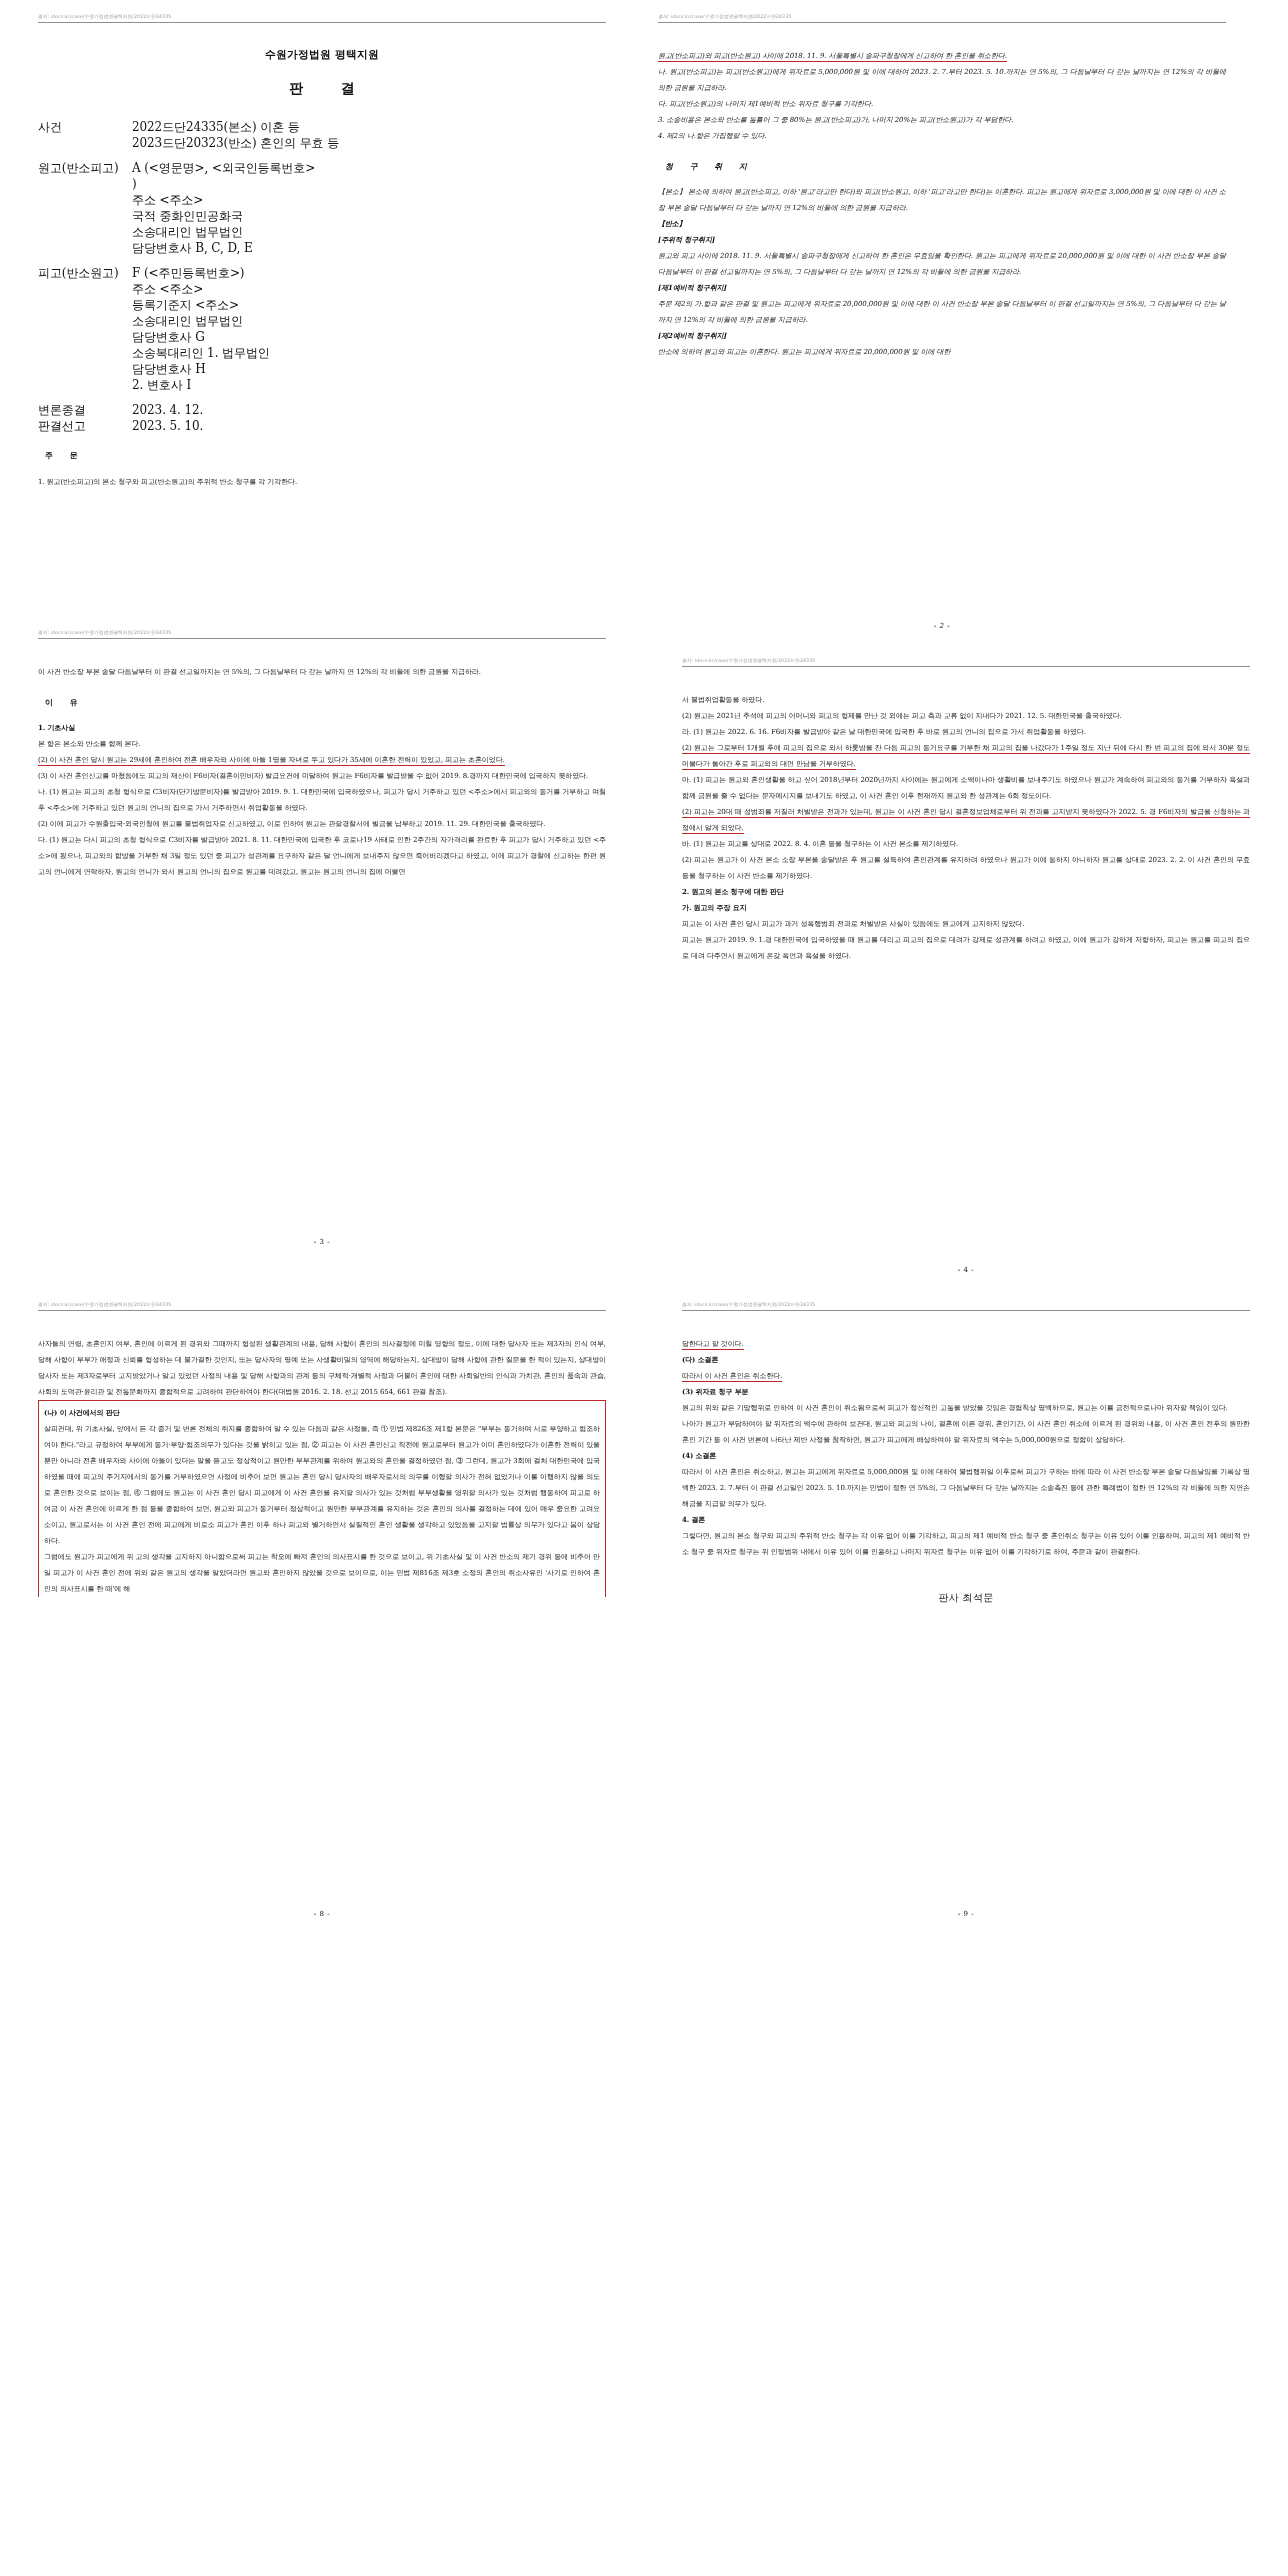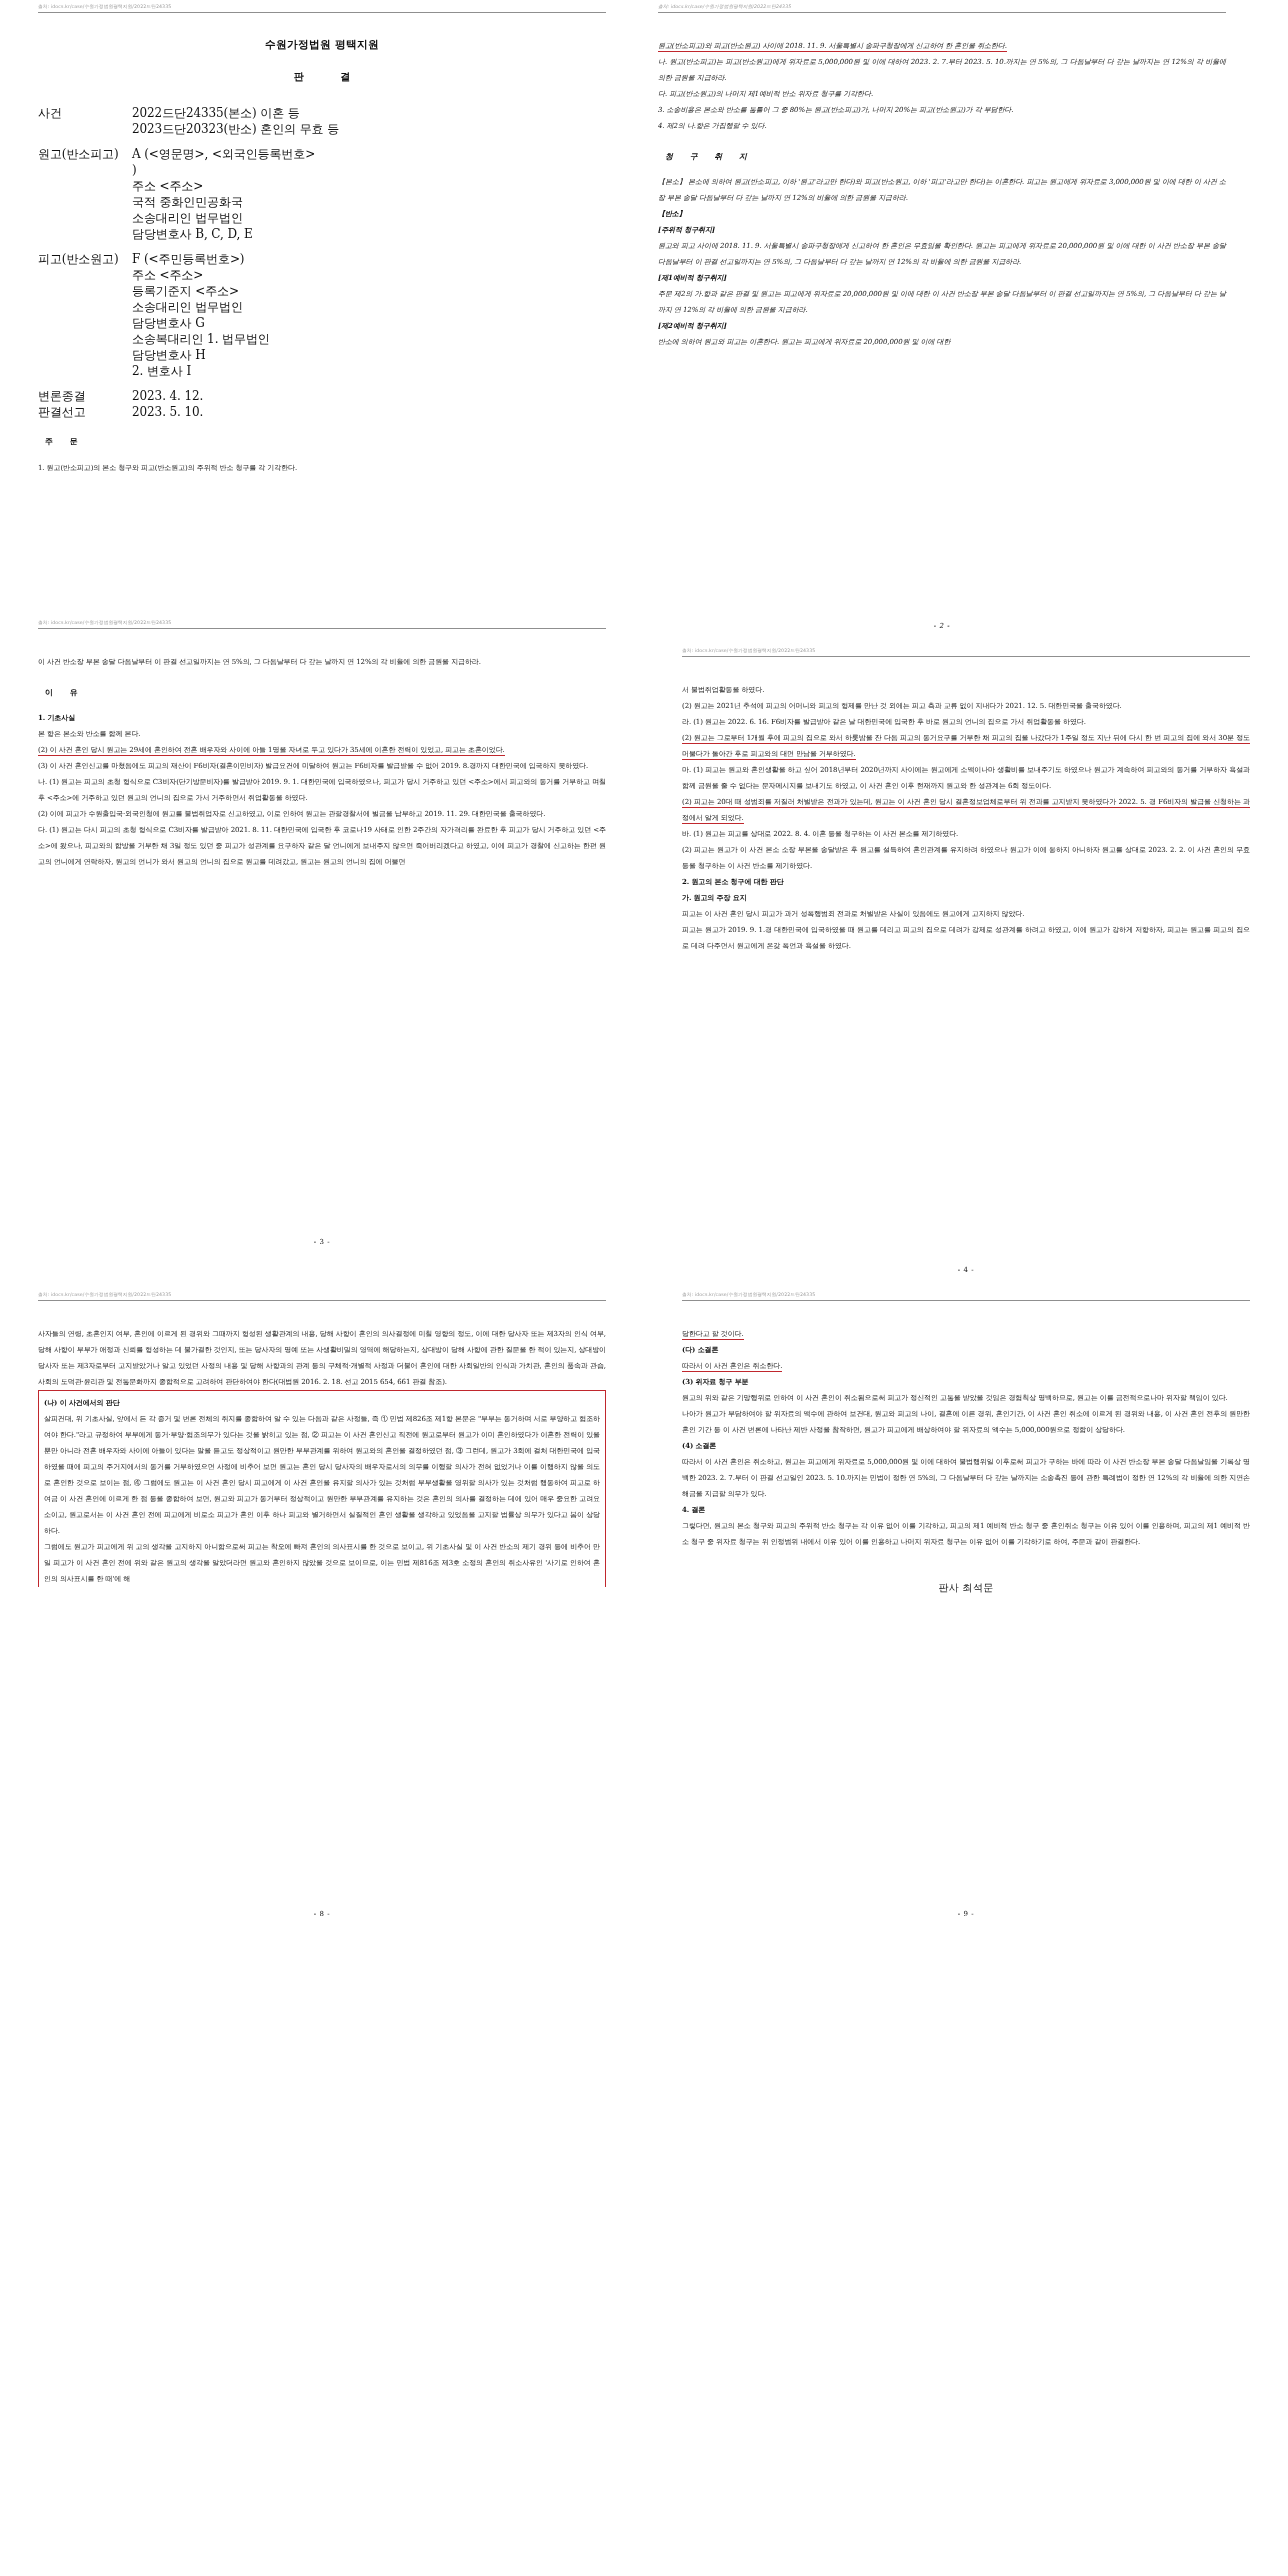--- a/index.html
+++ b/index.html
@@ -21,21 +21,21 @@
   .p-r0c0{left:0px;   top:0px;}
   .p-r0c1{left:620px;top:0px;font-style:italic;}
   .p-r1c0{left:0px;   top:616px;}
   .p-r1c1{left:644px;top:644px;}
   .p-r2c0{left:0px;   top:1288px;}
   .p-r2c1{left:644px;top:1288px;}
 
   .page-inner{
     position:relative;
     width:100%;height:100%;
-    padding:4px 38px 0 38px;
+    padding:14px 38px 0 38px;
     box-sizing:border-box;
   }
   .src-line{
     font-family:"DejaVu Sans","Liberation Sans",sans-serif;
     font-size:4.7px;
     color:#8a8a8a;
     letter-spacing:0.1px;
     white-space:nowrap;
     overflow:hidden;
     height:6.3px;
@@ -59,21 +59,21 @@
     font-family:"DejaVu Sans","Liberation Sans",sans-serif;
     font-weight:bold;
     font-size:10.7px;
     letter-spacing:0.3px;
     margin-top:25px;
   }
   .verdict-word{
     text-align:center;
     font-family:"DejaVu Sans","Liberation Sans",sans-serif;
     font-weight:bold;
-    font-size:10px;
+    font-size:14px;
     letter-spacing:16.4px;
     padding-left:16.4px;
     margin-top:17.6px;
     margin-bottom:21.4px;
   }
   .centered-head{
     font-weight:bold;
     font-size:7.9px;
     letter-spacing:7px;
     padding-left:7px;

